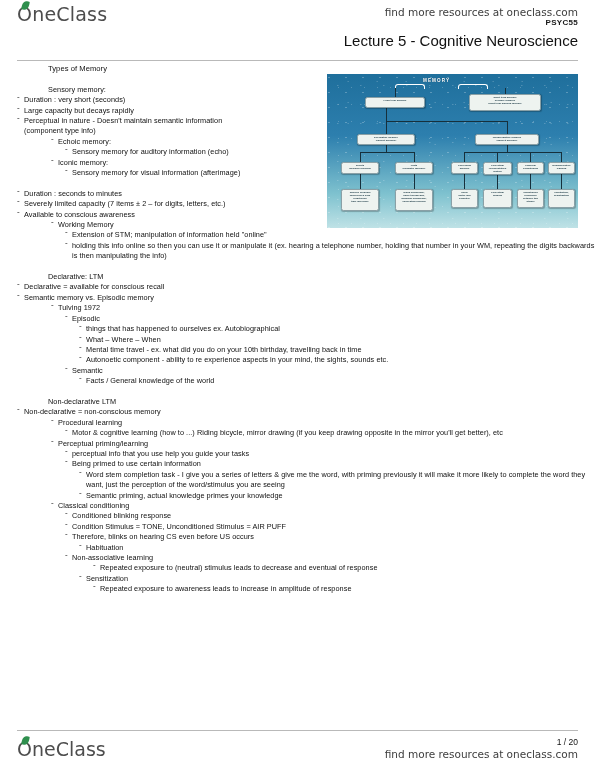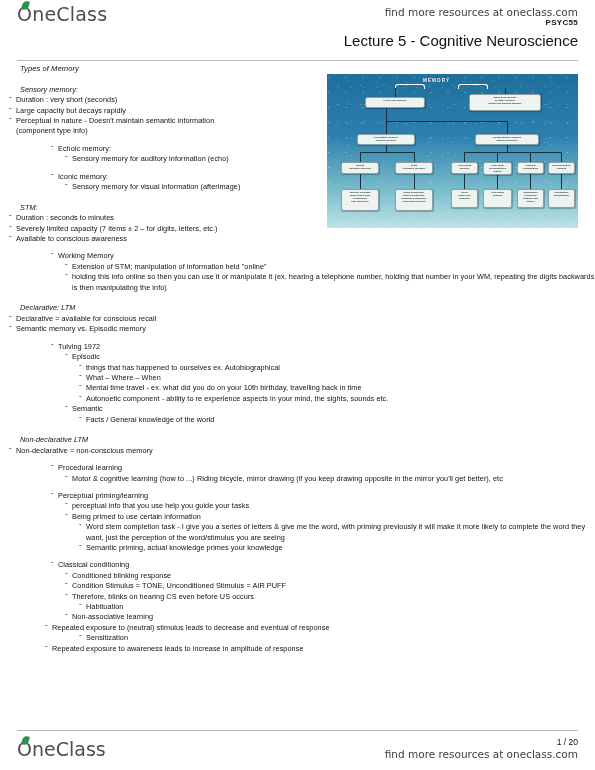--- a/index.html
+++ b/index.html
@@ -70,26 +70,26 @@
   
   .line.b::before {
     content: "\02D9";
     position: absolute;
     left: -7px; top: -1.5px;
     font-size: 9px;
     color: #101010;
   }
   .line.b::before { content: "-"; top: -3px; font-size: 8px; }
 
-  .lv0 { margin-left: 20px; font-style: italic; }
-  .lv1 { margin-left: 16px; }
-  .lv2 { margin-left: 58px; margin-top: 7px; }
+  .lv0 { margin-left: 48px; }
+  .lv1 { margin-left: 24px; }
+  .lv2 { margin-left: 58px; }
   .lv3 { margin-left: 72px; }
   .lv4 { margin-left: 86px; }
-  .lv5 { margin-left: 52px; }
+  .lv5 { margin-left: 100px; }
 
   .wrap-narrow { max-width: 290px; }
   .wrap-wide   { max-width: 500px; }
   .wrap-full   { max-width: 545px; }
 
   
   .memory-figure {
     position: absolute;
     left: 327px; top: 74px;
     width: 251px; height: 154px;
@@ -183,21 +183,20 @@
     <div class="line lv0 wrap-narrow">Sensory memory:</div>
     <div class="line lv1 b wrap-narrow">Duration : very short (seconds)</div>
     <div class="line lv1 b wrap-narrow">Large capacity but decays rapidly</div>
     <div class="line lv1 b wrap-narrow">Perceptual in nature - Doesn't maintain semantic information</div>
     <div class="line lv1 wrap-narrow">(component type info)</div>
     <div class="line lv2 b wrap-narrow">Echoic memory:</div>
     <div class="line lv3 b wrap-narrow">Sensory memory for auditory information (echo)</div>
     <div class="line lv2 b wrap-narrow">Iconic memory:</div>
     <div class="line lv3 b wrap-narrow">Sensory memory for visual information (afterimage)</div>
     <div class="line lv0 blank"></div>
-    <div class="line lv0 wrap-narrow">STM:</div>
     <div class="line lv1 b wrap-narrow">Duration : seconds to minutes</div>
     <div class="line lv1 b wrap-wide">Severely limited capacity (7 items ± 2 – for digits, letters, etc.)</div>
     <div class="line lv1 b wrap-wide">Available to conscious awareness</div>
     <div class="line lv2 b wrap-wide">Working Memory</div>
     <div class="line lv3 b wrap-wide">Extension of STM; manipulation of information held "online"</div>
     <div class="line lv3 b wrap-full">holding this info online so then you can use it or manipulate it (ex. hearing a telephone number, holding that number in your WM, repeating the digits backwards is then manipulating the info)</div>
     <div class="line lv0 blank"></div>
     <div class="line lv0 wrap-wide">Declarative: LTM</div>
     <div class="line lv1 b wrap-wide">Declarative = available for conscious recall</div>
     <div class="line lv1 b wrap-wide">Semantic memory vs. Episodic memory</div>

